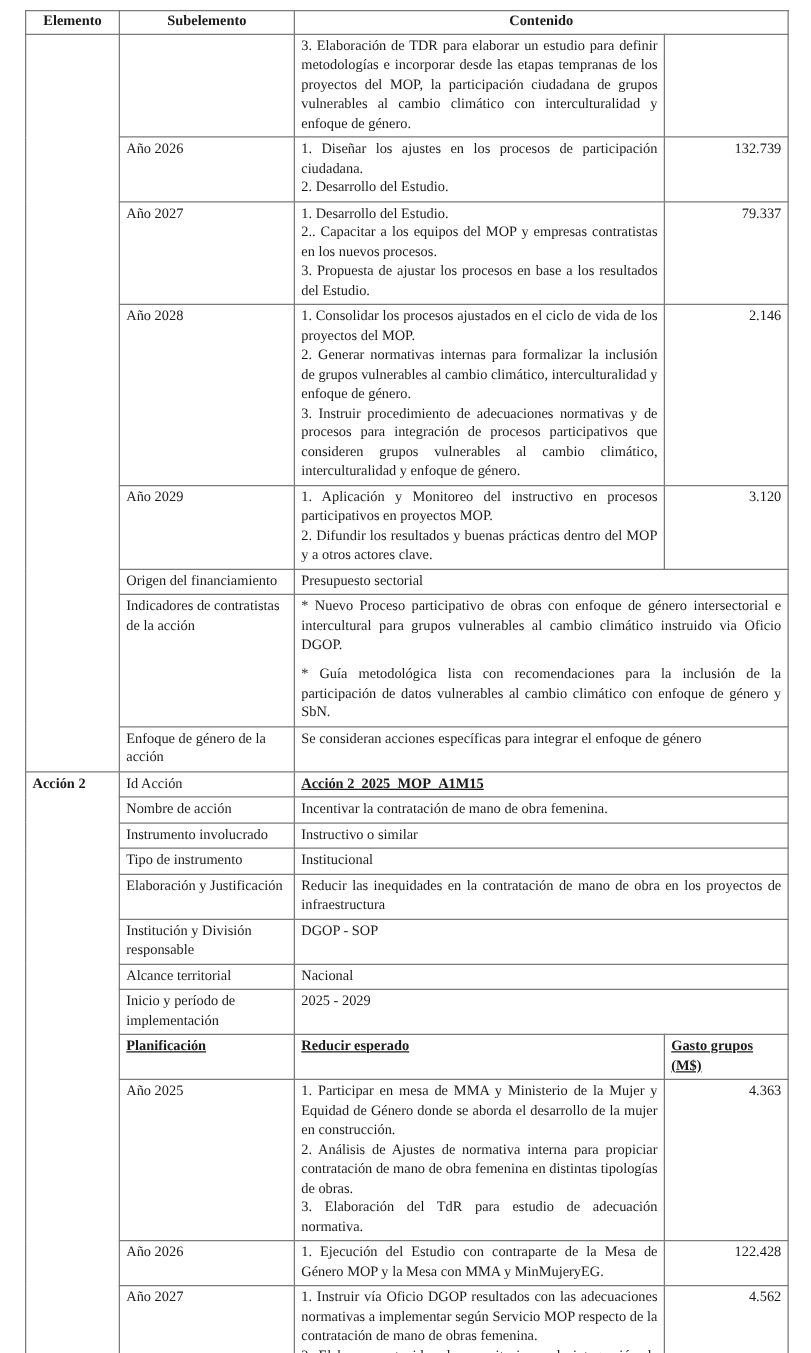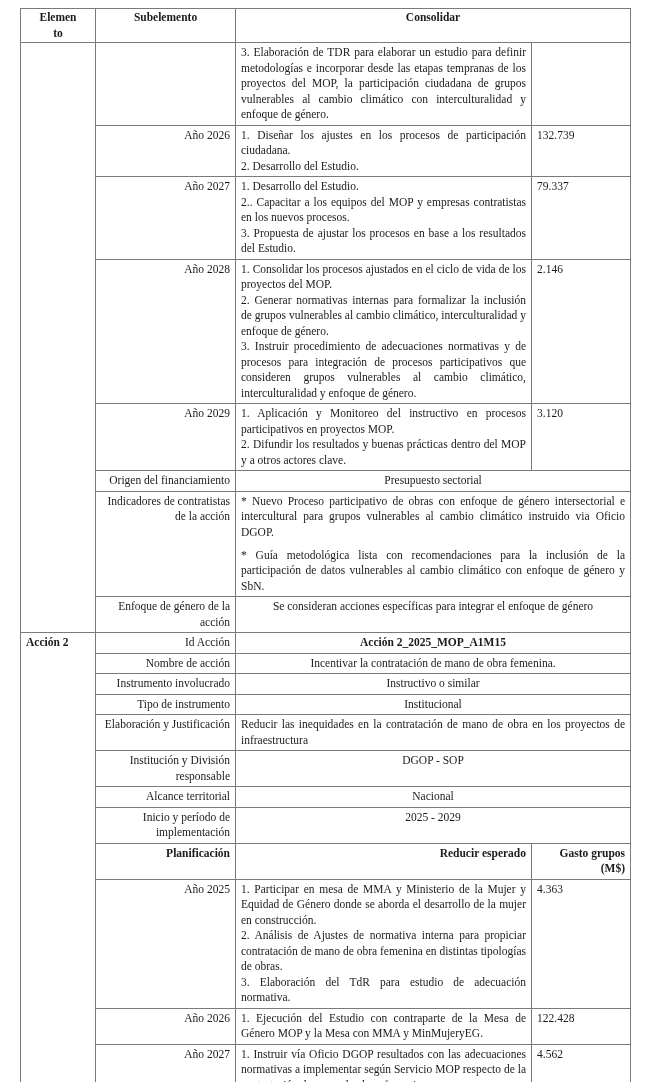--- a/index.html
+++ b/index.html
@@ -26,56 +26,56 @@
   .doc-table th, .doc-table td {
     border: 1px solid #7a7a7a;
     vertical-align: top;
     padding: 2px 5px;
     box-sizing: border-box;
     overflow-wrap: break-word;
   }
   .doc-table th {
     font-weight: bold;
     text-align: center;
-    padding: 1px 18px;
+    padding: 1px 2px;
   }
   .col-elemento   { width: 75px; }
   .col-subelem    { width: 140px; }
   .col-contenido  { width: 296px; }
   .col-gasto      { width: 99px; }
 
   .content {
     text-align: justify;
     white-space: pre-line;
   }
-  .label-cell { text-align: right; }
-  .val-center { text-align: center; }
-  .gasto-cell { }
-  .bold { font-weight: bold; }
+  .label-cell { text-align: left; }
+  .val-center { }
+  .gasto-cell { text-align: right; }
+  .bold { font-weight: bold; text-decoration: underline; }
   .elem-cell { font-weight: bold; text-align: left; }
   .indic-item { text-align: justify; }
   .indic-item + .indic-item { margin-top: 7px; }
 </style>
 </head>
 <body>
 
 <div class="page">
   <table class="doc-table">
     <colgroup>
       <col class="col-elemento">
       <col class="col-subelem">
       <col class="col-contenido">
       <col class="col-gasto">
     </colgroup>
 
     <tbody>
         <tr>
       <th>Elemento</th>
       <th>Subelemento</th>
-      <th colspan="2">Consolidar</th>
+      <th colspan="2">Contenido</th>
     </tr>
 
     <tr>
       <td rowspan="8" class="elem-cell"></td>
       <td class="label-cell"></td>
       <td class="content">3. Elaboración de TDR para elaborar un estudio para definir metodologías e incorporar desde las etapas tempranas de los proyectos del MOP, la participación ciudadana de grupos vulnerables al cambio climático con interculturalidad y enfoque de género.</td>
       <td class="gasto-cell"></td>
     </tr>
 
     <tr>

